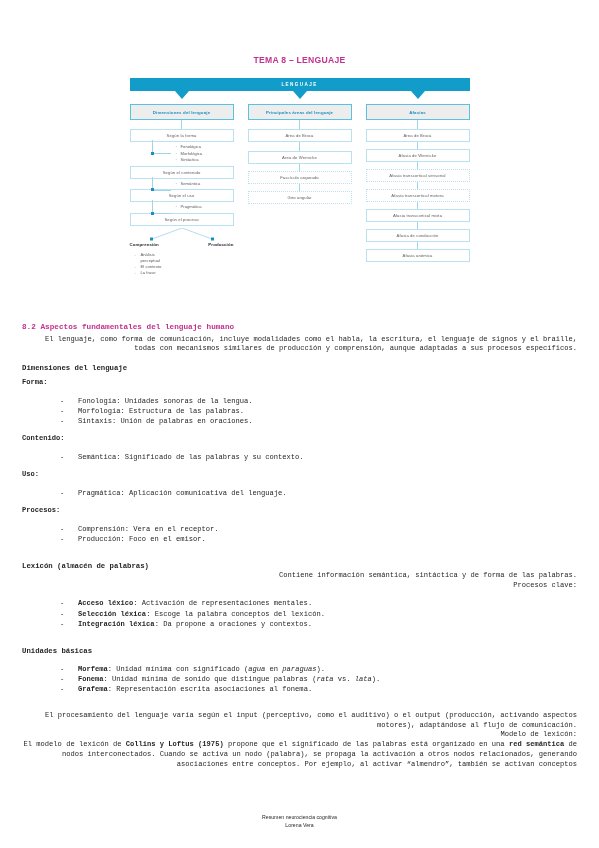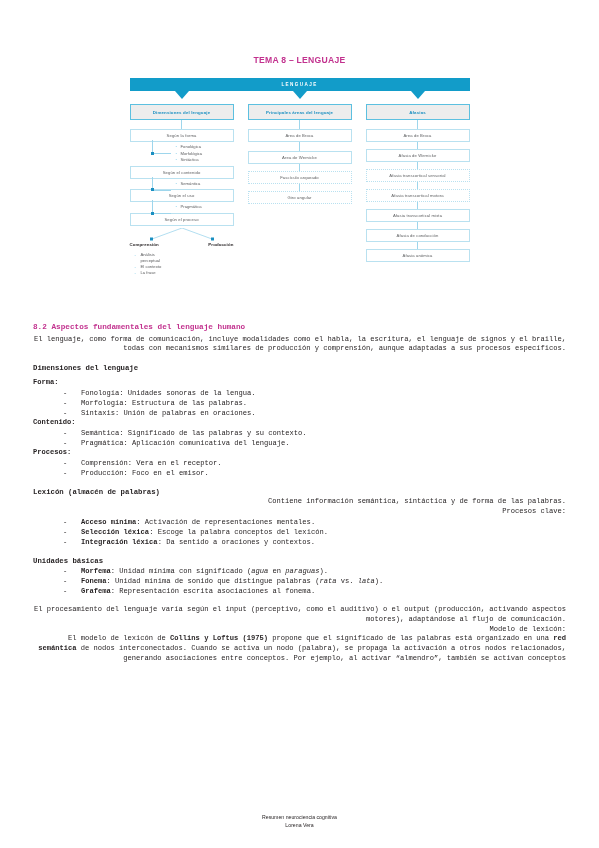--- a/index.html
+++ b/index.html
@@ -13,21 +13,21 @@
     font-family: "Liberation Sans", sans-serif;
     color: #231f20;
     position: relative;
     overflow: hidden;
   }
   .page {
     position: relative;
     width: 599px;
     height: 848px;
     box-sizing: border-box;
-    padding: 0 33px;
+    padding: 0 22px;
   }
 
   
   .doc-title {
     text-align: center;
     color: #c2318e;
     font-weight: bold;
     font-size: 8.6px;
     letter-spacing: 0.25px;
     padding-top: 55px;
@@ -233,21 +233,21 @@
   .spacer-sm { height: 5px; }
   h3.sub {
     font-size: 7.3px;
     font-weight: bold;
     margin: 0;
     color: #231f20;
   }
   .lbl { font-weight: bold; }
   ul.dash {
     list-style: none;
-    margin: 0;
+    margin: 8px;
     padding: 0 0 0 30px;
   }
   ul.dash li {
     position: relative;
     margin: 0;
     padding: 0 0 0 18px;
     line-height: 1.42;
   }
   ul.dash li::before {
     content: "-";
@@ -398,42 +398,43 @@
     </div>
 
     <div>
       <div class="lbl">Contenido:</div>
       <ul class="dash">
         <li>Semántica: Significado de las palabras y su contexto.</li>
       </ul>
     </div>
 
     <div>
+      <div class="lbl">Uso:</div>
       <ul class="dash">
         <li>Pragmática: Aplicación comunicativa del lenguaje.</li>
       </ul>
     </div>
 
     <div>
       <div class="lbl">Procesos:</div>
       <ul class="dash">
         <li>Comprensión: Vera en el receptor.</li>
         <li>Producción: Foco en el emisor.</li>
       </ul>
     </div>
 
     <div class="spacer"></div>
 
     <h3 class="sub">Lexicón (almacén de palabras)</h3>
     <p class="para">Contiene información semántica, sintáctica y de forma de las palabras.</p>
     <p class="para">Procesos clave:</p>
     <ul class="dash">
-      <li><span class="lbl">Acceso mínima</span><span>: Activación de representaciones mentales.</span></li>
+      <li><span class="lbl">Acceso léxico</span><span>: Activación de representaciones mentales.</span></li>
       <li><span class="lbl">Selección léxica</span><span>: Escoge la palabra conceptos del lexicón.</span></li>
-      <li><span class="lbl">Integración léxica</span><span>: Da sentido a oraciones y contextos.</span></li>
+      <li><span class="lbl">Integración léxica</span><span>: Da propone a oraciones y contextos.</span></li>
     </ul>
 
     <div class="spacer"></div>
 
     <h3 class="sub">Unidades básicas</h3>
     <ul class="dash">
       <li><span class="lbl">Morfema</span><span>: Unidad mínima con significado (</span><em>agua</em><span> en </span><em>paraguas</em><span>).</span></li>
       <li><span class="lbl">Fonema</span><span>: Unidad mínima de sonido que distingue palabras (</span><em>rata</em><span> vs. </span><em>lata</em><span>).</span></li>
       <li><span class="lbl">Grafema</span><span>: Representación escrita asociaciones al fonema.</span></li>
     </ul>

